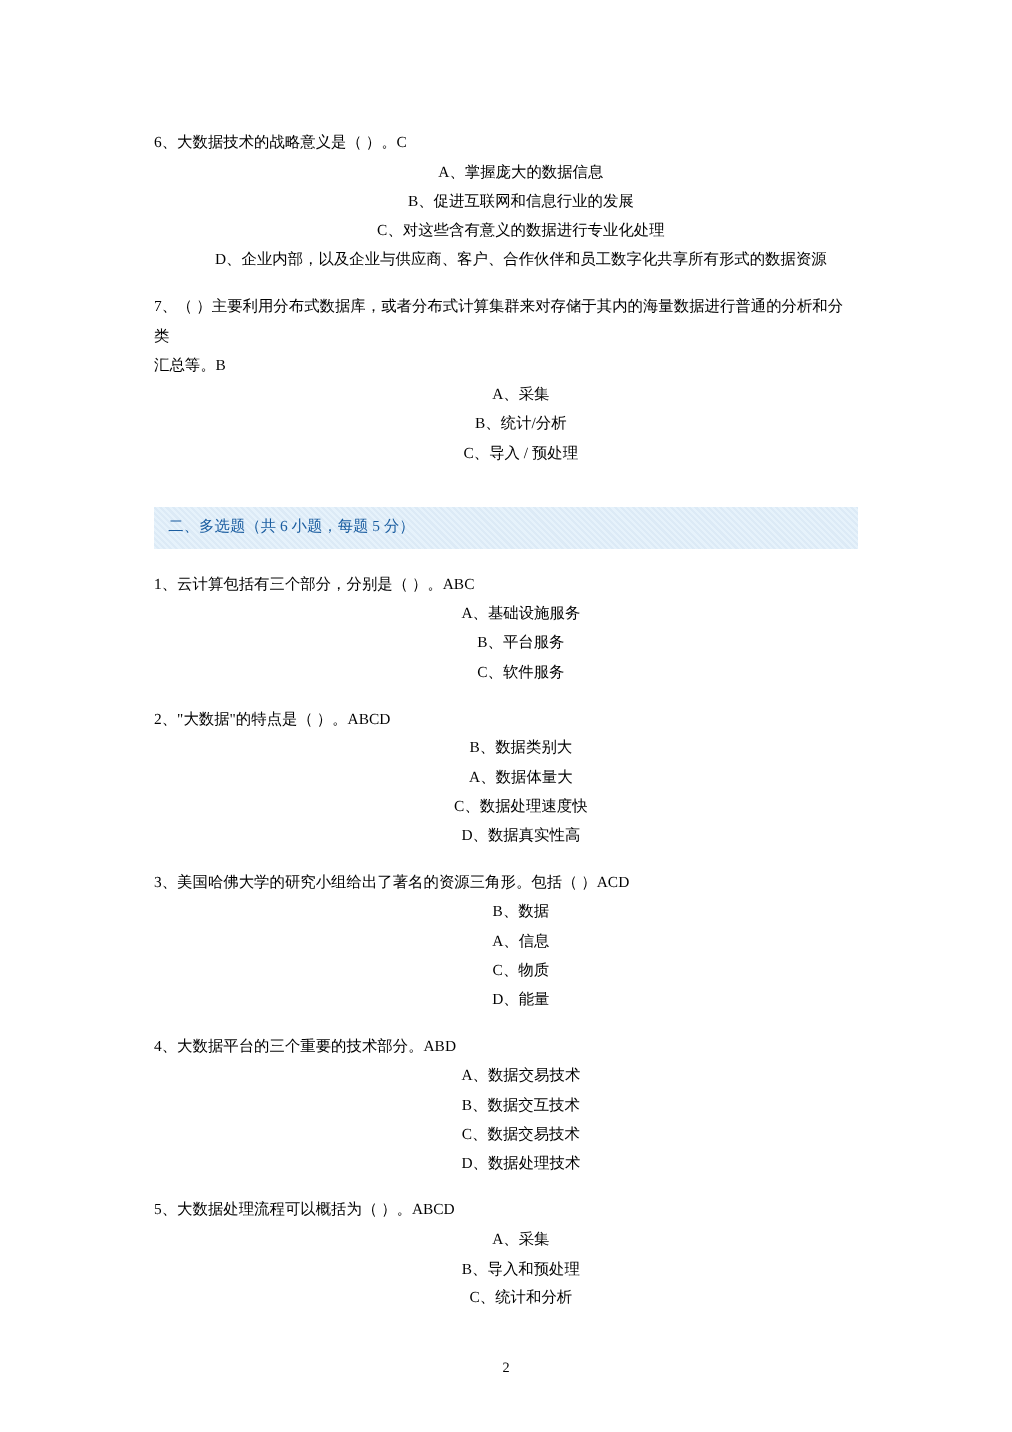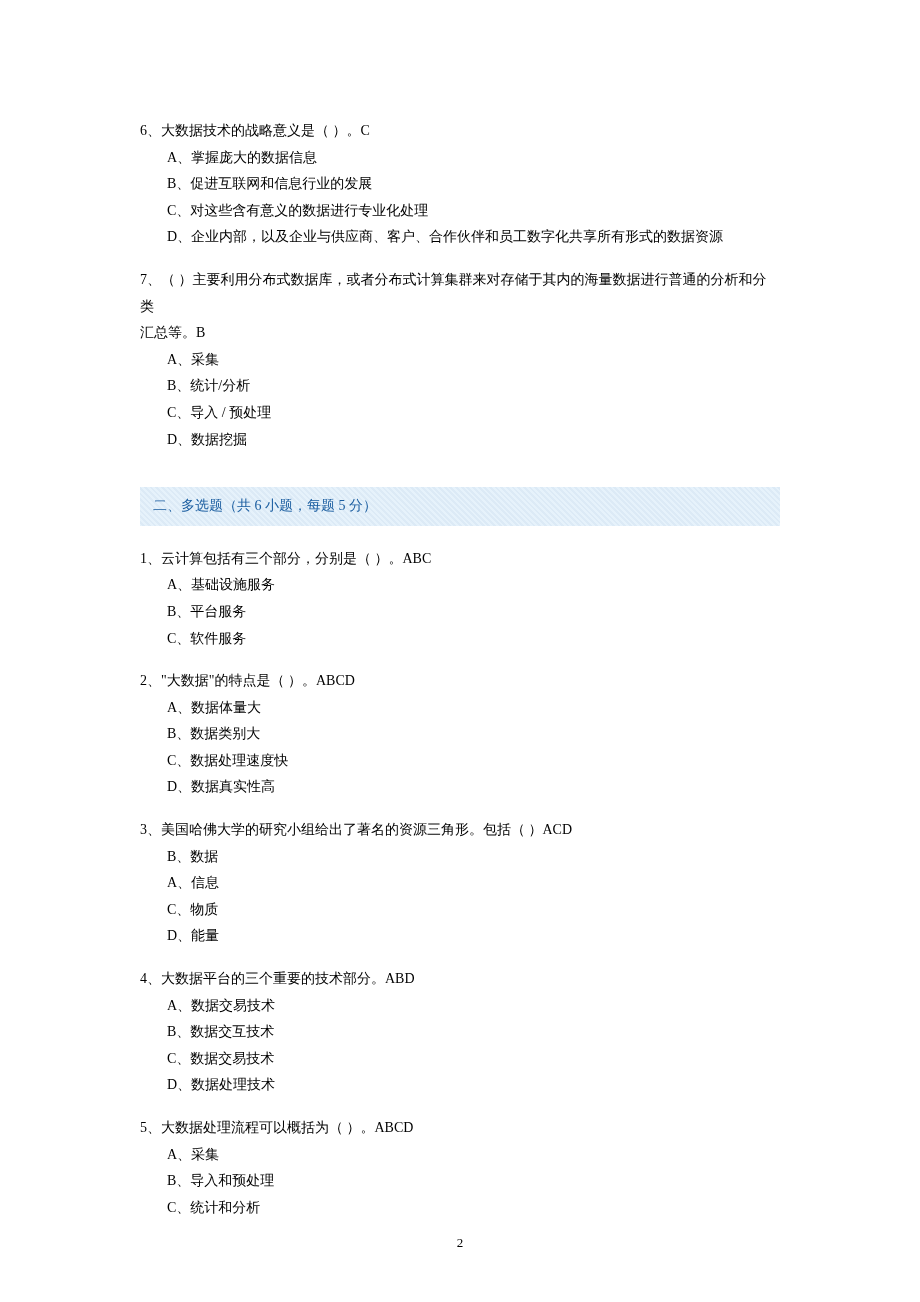--- a/index.html
+++ b/index.html
@@ -22,20 +22,21 @@
       margin-bottom: 16px;
     }
     .question-text {
       margin-bottom: 0;
     }
     .options {
       padding-left: 27px;
     }
     .option-line {
       display: block;
+      text-align: center;
     }
     .section-header {
       background: repeating-linear-gradient(
         45deg,
         #e6f2fb,
         #e6f2fb 2px,
         #dceaf6 2px,
         #dceaf6 4px
       );
       background-color: #e0effa;
@@ -70,40 +71,39 @@
   </div>
 </div>
 
 <div class="question q-gap">
   <div class="question-text">7、（ ）主要利用分布式数据库，或者分布式计算集群来对存储于其内的海量数据进行普通的分析和分类</div>
   <div class="question-text">汇总等。B</div>
   <div class="options">
     <span class="option-line">A、采集</span>
     <span class="option-line">B、统计/分析</span>
     <span class="option-line">C、导入 / 预处理</span>
-    <span class="option-line">D、数据挖掘</span>
   </div>
 </div>
 
 <div class="section-header">二、多选题（共 6 小题，每题 5 分）</div>
 
 <div class="question">
   <div class="question-text">1、云计算包括有三个部分，分别是（ ）。ABC</div>
   <div class="options">
     <span class="option-line">A、基础设施服务</span>
     <span class="option-line">B、平台服务</span>
     <span class="option-line">C、软件服务</span>
   </div>
 </div>
 
 <div class="question q-gap">
   <div class="question-text">2、"大数据"的特点是（ ）。ABCD</div>
   <div class="options">
+    <span class="option-line">B、数据类别大</span>
     <span class="option-line">A、数据体量大</span>
-    <span class="option-line">B、数据类别大</span>
     <span class="option-line">C、数据处理速度快</span>
     <span class="option-line">D、数据真实性高</span>
   </div>
 </div>
 
 <div class="question q-gap">
   <div class="question-text">3、美国哈佛大学的研究小组给出了著名的资源三角形。包括（ ）ACD</div>
   <div class="options">
     <span class="option-line">B、数据</span>
     <span class="option-line">A、信息</span>

